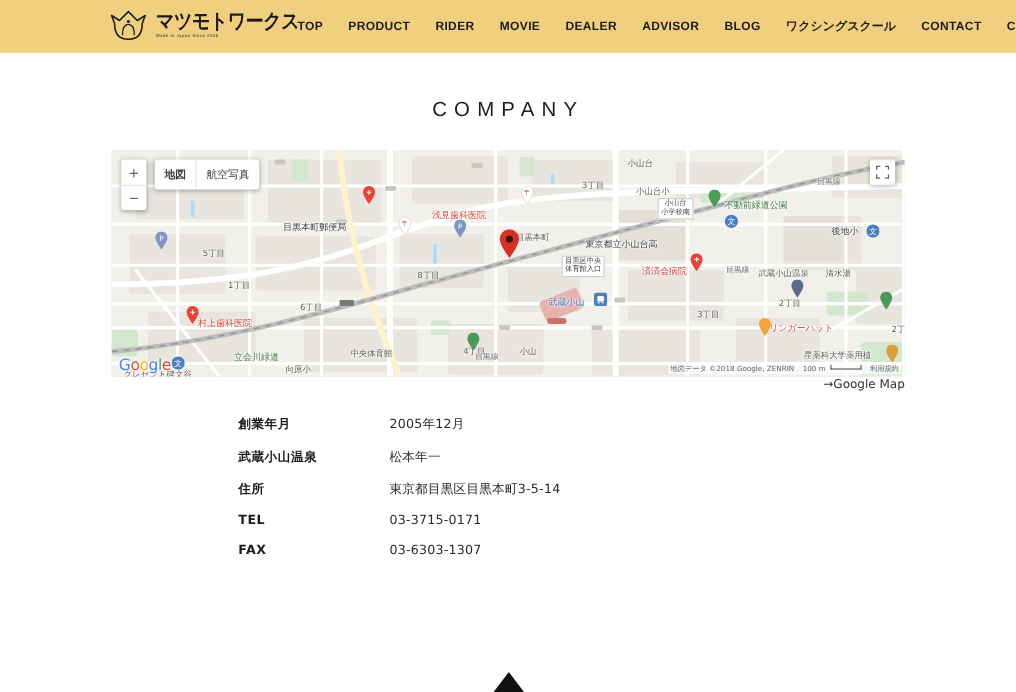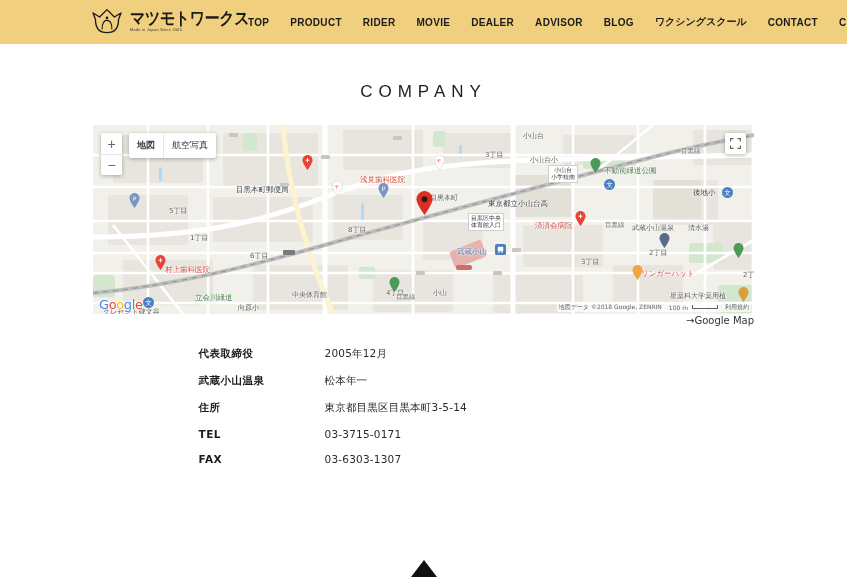--- a/index.html
+++ b/index.html
@@ -466,21 +466,21 @@
     </span>
     <span style="color:#5f6368">利用規約</span>
   </div>
 </div>
 <a class="gmap-link">→Google Map</a>
 </div>
 
 <table class="info-table">
   <tbody id="info-body">
       <tr>
-        <td class="info-key">代表取締役</td>
+        <td class="info-key">創業年月</td>
         <td class="info-val">2005年12月</td>
       </tr>
       <tr>
         <td class="info-key">武蔵小山温泉</td>
         <td class="info-val">松本年一</td>
       </tr>
       <tr>
         <td class="info-key">住所</td>
         <td class="info-val">東京都目黒区目黒本町3-5-14</td>
       </tr>

